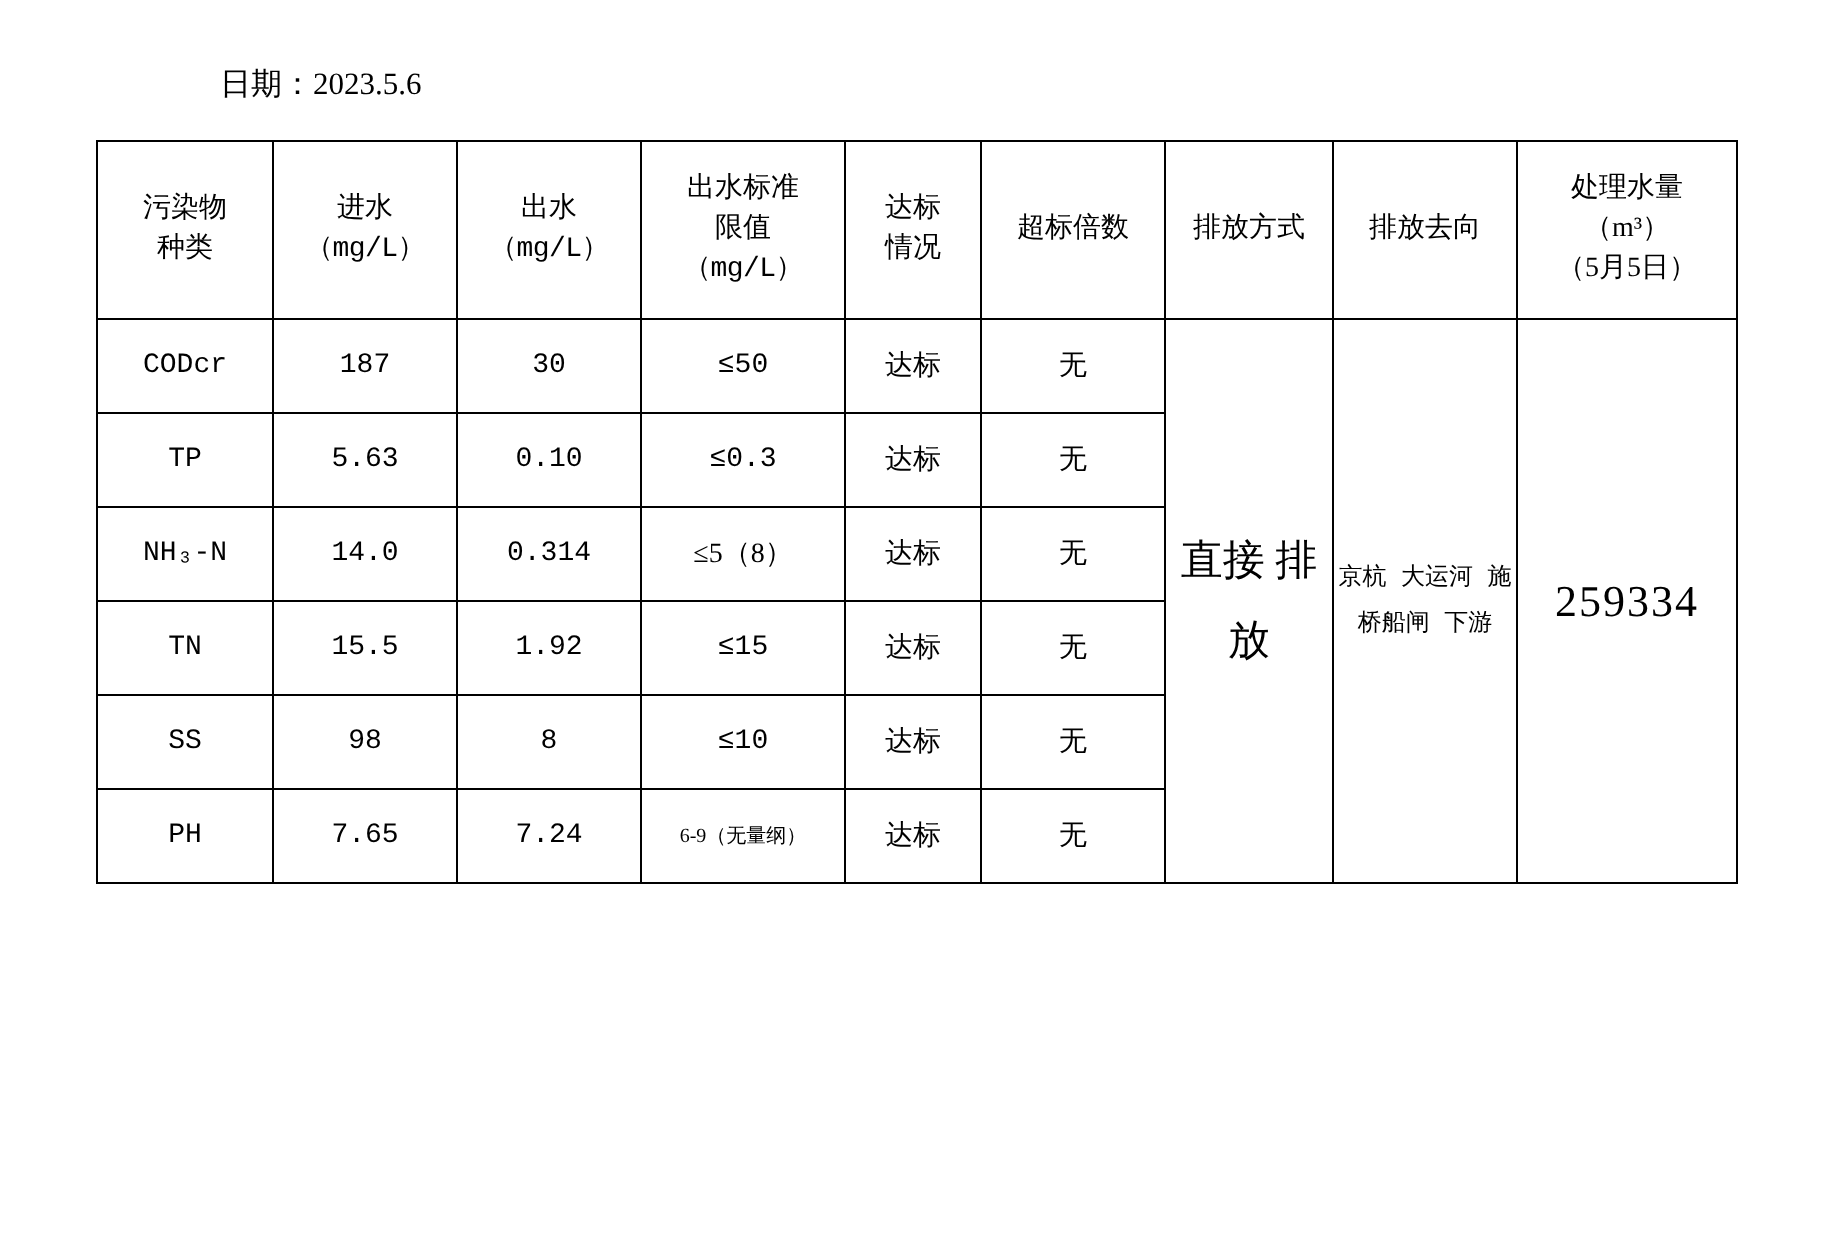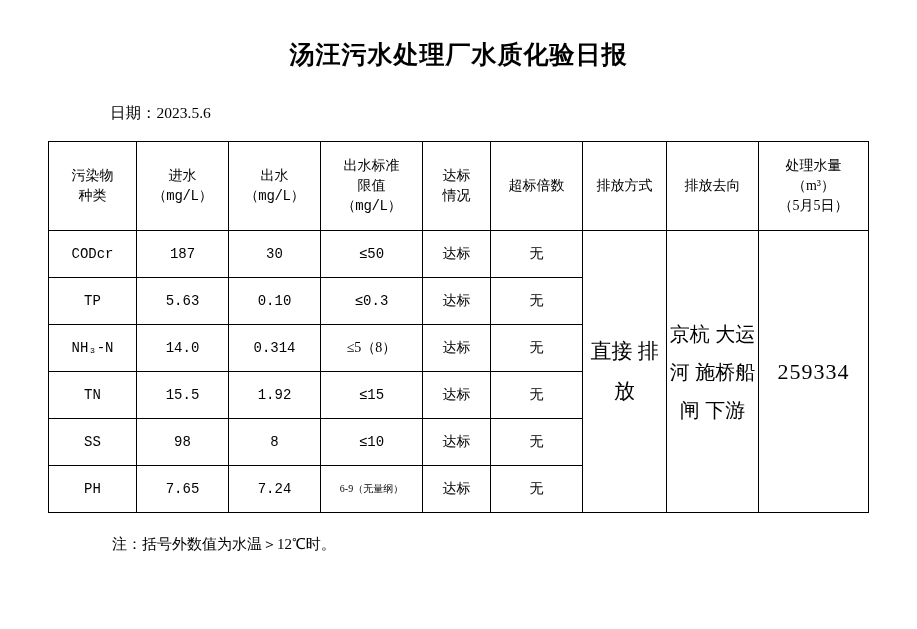--- a/index.html
+++ b/index.html
@@ -74,22 +74,22 @@
   tbody td.cn {
     font-family: "Liberation Serif", serif;
     font-size: 14px;
   }
   td.discharge-mode {
     font-family: "Liberation Serif", serif;
     font-size: 21px;
     line-height: 1.9;
   }
   td.discharge-dest {
-    font-family: Liberation Sans, sans-serif;
-    font-size: 20px;
+    font-family: Liberation Mono, monospace;
+    font-size: 12px;
     line-height: 1.9;
   }
   td.volume {
     font-family: "Liberation Serif", serif;
     font-size: 22px;
     letter-spacing: 1px;
     margin-left: 44px;
   }
   .note {
     margin: 22px 0 0 112px;
@@ -104,21 +104,20 @@
   .col-6 { width: 92px; }
   .col-7 { width: 84px; }
   .col-8 { width: 92px; }
   .col-9 { width: 110px; }
 </style>
 </head>
 <body>
 
 <div class="page">
 
-  <div class="title">汤汪污水处理厂水质化验日报</div>
 
   <div class="meta-row">
     <div class="meta-right">日期：2023.5.6</div>
   </div>
 
   <table class="report">
     <colgroup>
       <col class="col-1">
         <col class="col-2">
         <col class="col-3">
@@ -224,15 +223,14 @@
         <td>PH</td>
         <td>7.65</td>
         <td>7.24</td>
         <td class="cn" style="font-size:10px">6-9（无量纲）</td>
         <td class="cn">达标</td>
         <td class="cn">无</td>
       </tr>
     </tbody>
   </table>
 
-  <div class="note">注：括号外数值为水温＞12℃时。</div>
 
 </div>
 
 </body></html>

